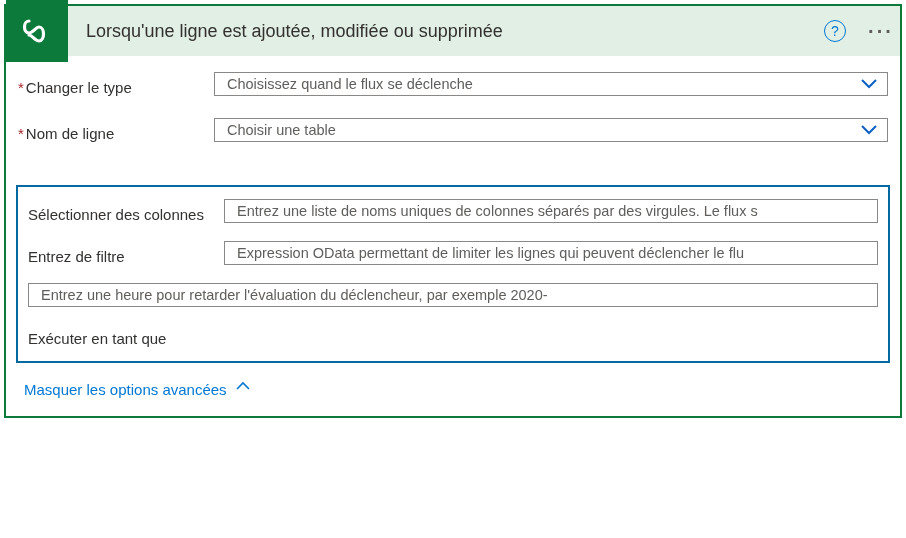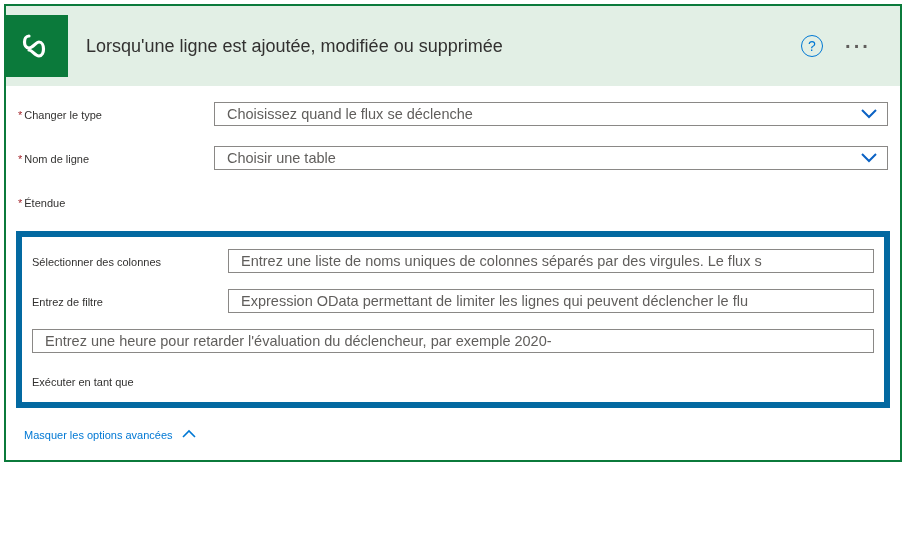--- a/index.html
+++ b/index.html
@@ -12,22 +12,22 @@
   }
   .card {
     border: 2px solid #0b7a3b;
     width: 898px;
     background: #fff;
   }
   .card-header {
     display: flex;
     align-items: center;
     background: #e2efe5;
-    height: 80px;
-    padding-right: 23px;
+    height: 50px;
+    padding-right: 0;
   }
   .icon-box {
     width: 62px;
     height: 62px;
     background: #0b7a3b;
     display: flex;
     align-items: center;
     justify-content: center;
     flex-shrink: 0;
   }
@@ -64,21 +64,21 @@
   }
   .form-row {
     display: flex;
     align-items: flex-start;
     margin-bottom: 20px;
   }
   .form-row:last-child { margin-bottom: 0; }
   .label {
     width: 196px;
     flex-shrink: 0;
-    font-size: 11px;
+    font-size: 15px;
     color: #323130;
     padding-top: 6px;
     line-height: 1.35;
   }
   .req::before {
     content: "*";
     color: #a4262c;
     margin-right: 2px;
   }
   .field {
@@ -101,29 +101,29 @@
   }
   .chevron {
     position: absolute;
     right: 10px;
     top: 50%;
     transform: translateY(-50%);
     pointer-events: none;
   }
   .chevron svg { display: block; }
   .highlight-box {
-    border: 6px solid #0369a1;
+    border: 2px solid #0369a1;
     padding: 12px 10px;
     margin: 12px -2px 18px -2px;
   }
   .highlight-box .form-row { margin-bottom: 16px; }
   .highlight-box .form-row:last-child { margin-bottom: 0; gap: 40px; }
   .advanced-toggle {
     color: #0078d4;
-    font-size: 11px;
+    font-size: 15px;
     cursor: pointer;
     display: inline-flex;
     align-items: flex-start;
     gap: 8px;
     padding-left: 6px;
   }
   .advanced-toggle .up-caret svg { display: block; }
 </style>
 </head>
 <body>
@@ -161,21 +161,20 @@
         <input type="text" placeholder="Choisir une table" style="">
         <span class="chevron">
           <svg width="18" height="12" viewBox="0 0 18 12">
               <path d="M2 2 L9 9 L16 2" stroke="#0b62c4" stroke-width="2" fill="none"></path>
             </svg>
         </span>
       </div>
     </div>
 
     <div class="form-row">
-      <div class="label req">Étendue</div>
     </div>
 
     <div class="highlight-box">
 
       <div class="form-row">
         <div class="label">Sélectionner des colonnes</div>
         <div class="field">
           <input type="text" placeholder="Entrez une liste de noms uniques de colonnes séparés par des virgules. Le flux s" style="">
         </div>
       </div>

